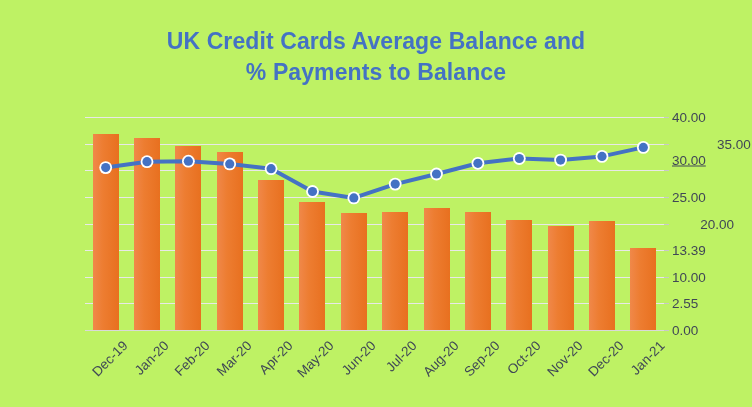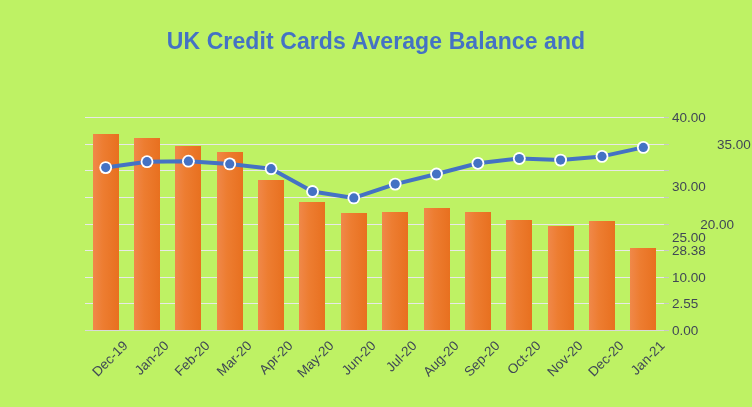--- a/index.html
+++ b/index.html
@@ -135,29 +135,30 @@
     text-align: right;
   }
 </style>
 </head>
 <body>
 
 <div id="chart-root">
 
   <div class="chart-title">
     <span class="tline">UK Credit Cards Average Balance and</span>
+    <span class="tline">% Payments to Balance</span>
   </div>
 
   <div class="y-right-axis" id="y-right-axis">
       <div class="ytick-r" style="top: 0px;">40.00</div>
       <div class="ytick-r" style="top: 26.625px; margin-left: 45px;">35.00</div>
-      <div class="ytick-r" style="top: 69px;">30.00</div>
-      <div class="ytick-r" style="top: 79.875px; margin-top: 40px;">25.00</div>
+      <div class="ytick-r" style="top: 43px; text-decoration: underline;">30.00</div>
+      <div class="ytick-r" style="top: 79.875px;">25.00</div>
       <div class="ytick-r" style="top: 106.5px; text-align: right;">20.00</div>
-      <div class="ytick-r" style="top: 133.125px;">28.38</div>
+      <div class="ytick-r" style="top: 133.125px;">13.39</div>
       <div class="ytick-r" style="top: 159.75px;">10.00</div>
       <div class="ytick-r" style="top: 186.375px;">2.55</div>
       <div class="ytick-r" style="top: 213px;">0.00</div>
     </div>
 
   <div class="plot" id="plot">
     <div class="gridline" style="top: 0px;"></div>
       <div class="gridline" style="top: 27px;"></div>
       <div class="gridline" style="top: 53px;"></div>
       <div class="gridline" style="top: 80px;"></div>

